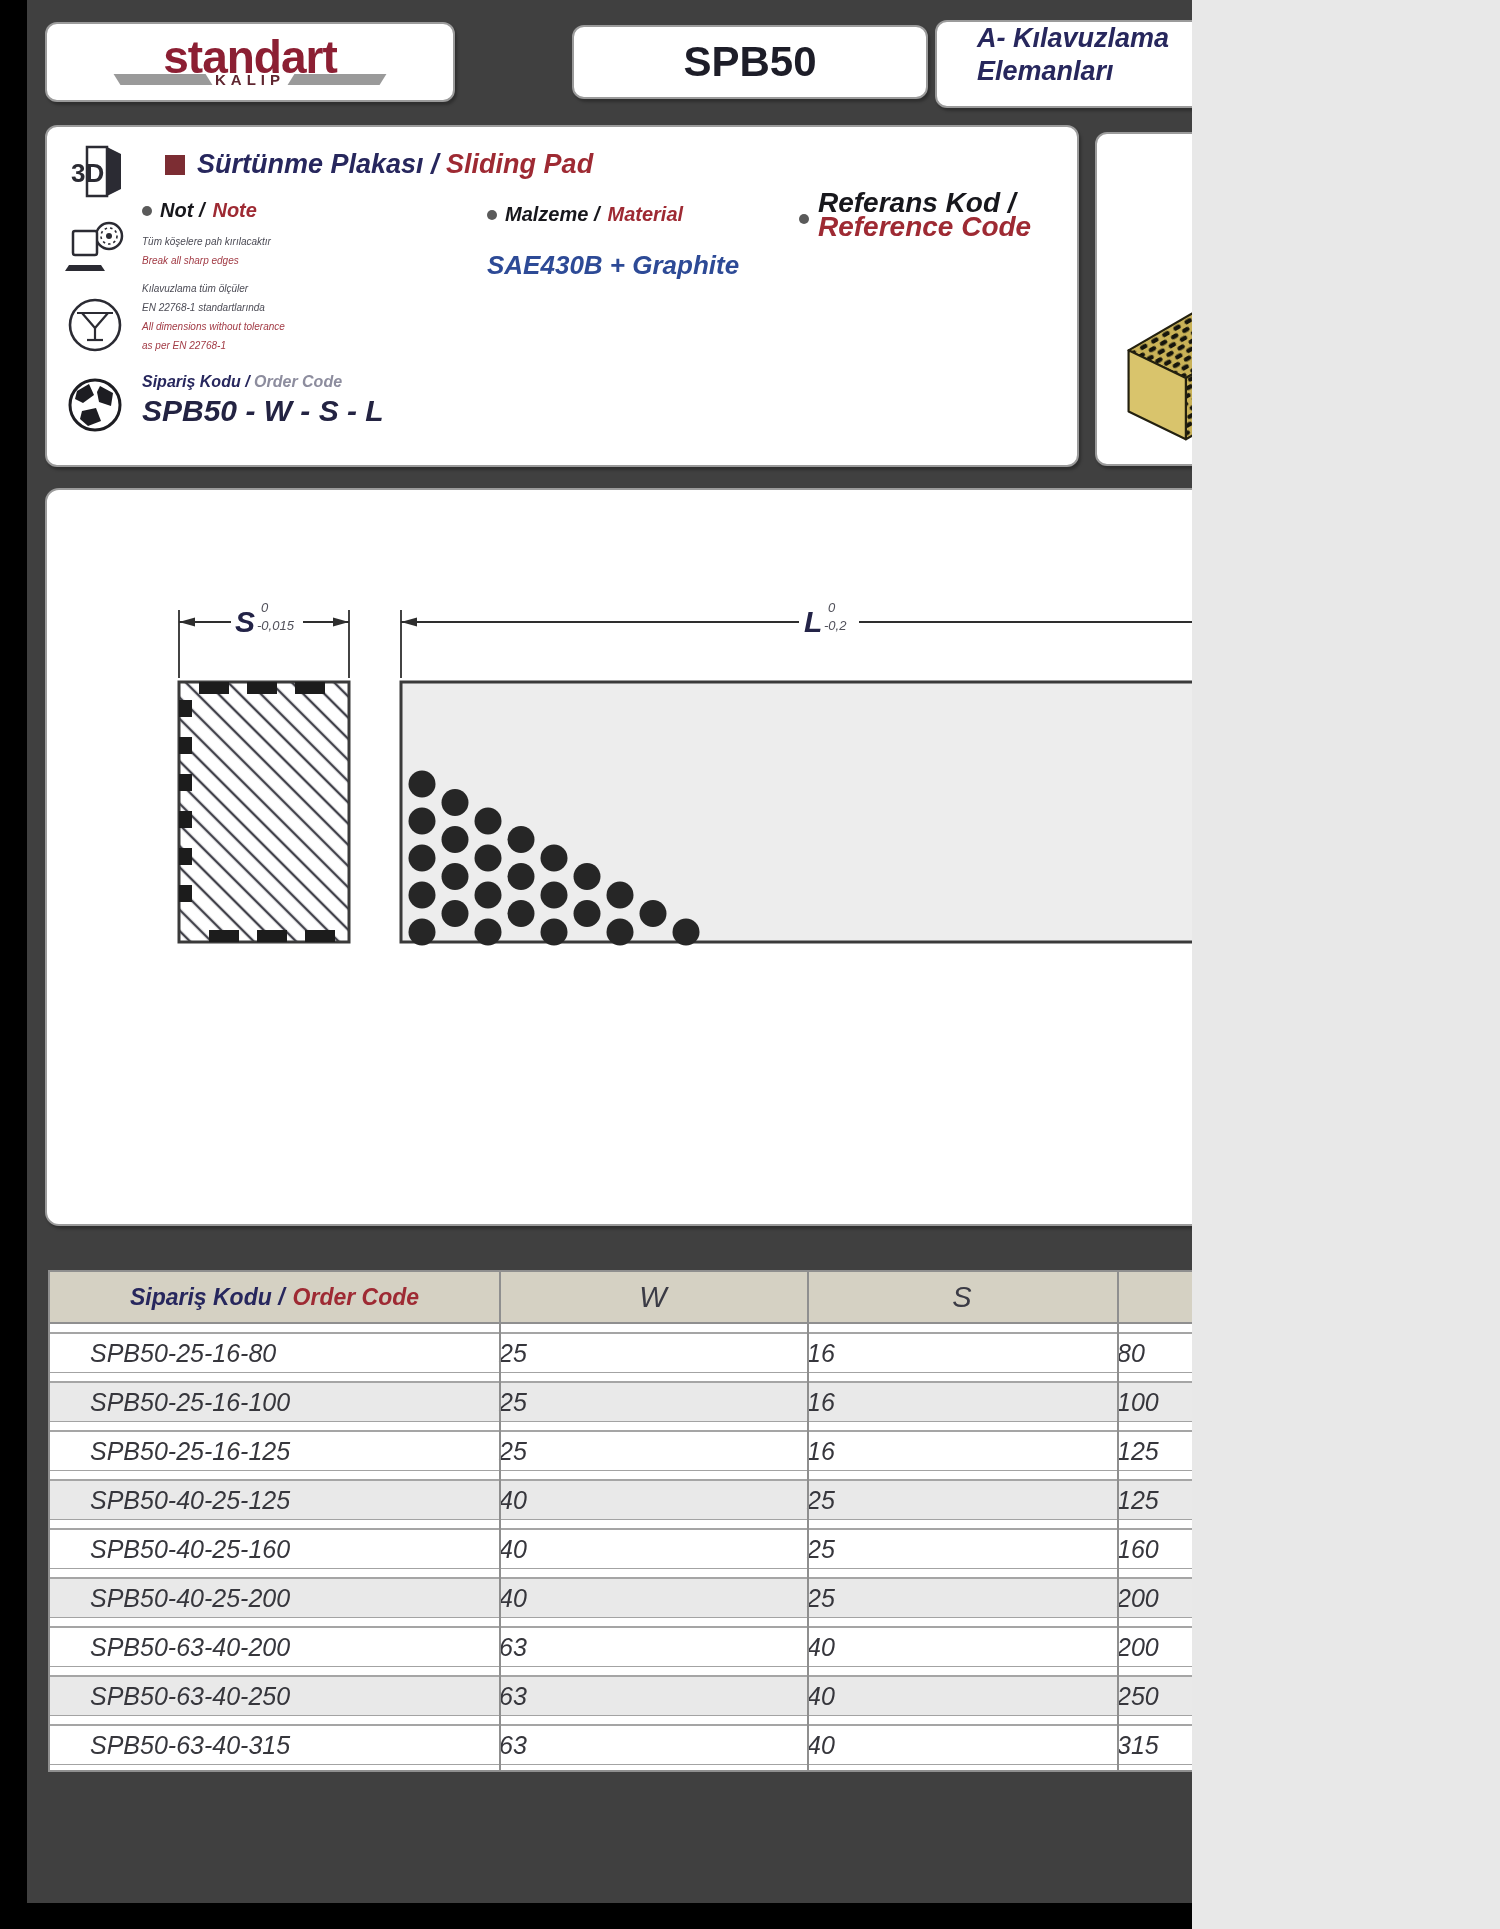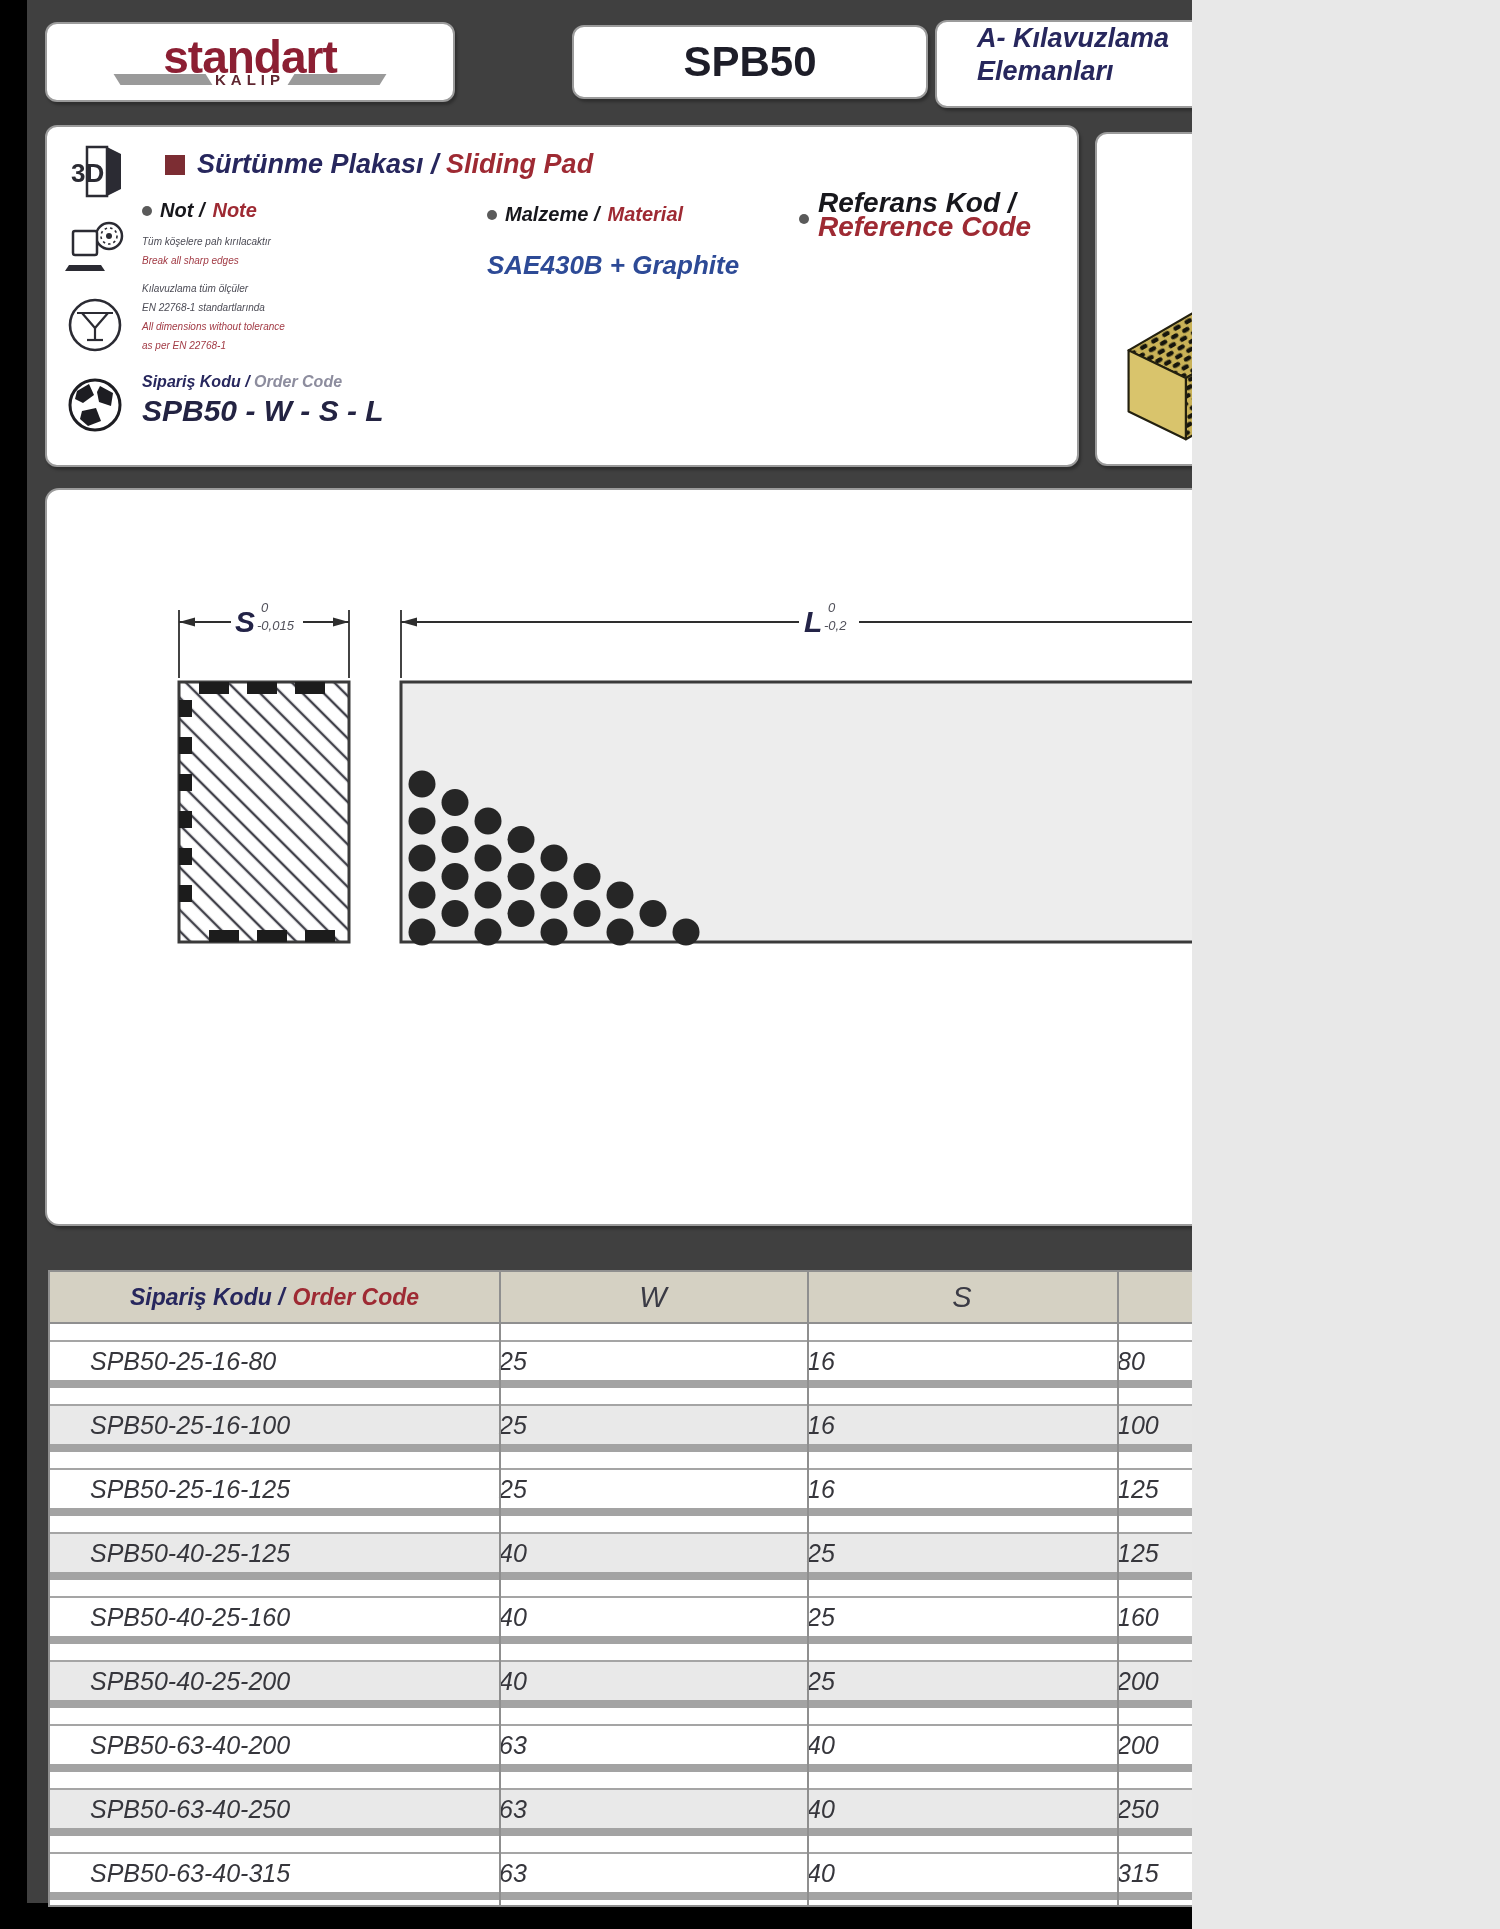--- a/index.html
+++ b/index.html
@@ -61,22 +61,22 @@
   .dimletter{font-size:30px;font-weight:bold;font-style:italic;fill:#232347;}
   .dimtol{font-size:13px;font-style:italic;fill:#50505a;}
 
   
   .size-table{position:absolute;left:48px;top:1270px;width:1380px;border:2px solid #8f8f8f;
               background:#fff;box-sizing:border-box;padding-bottom:5px;}
   .thead{display:grid;grid-template-columns:449px 308px 310px 309px;height:50px;background:#d5d1c3;
          border-bottom:2px solid #8f8f8f;align-items:center;}
   .th{font-size:29px;font-style:italic;color:#3b3b45;text-align:center;}
   .th-code{font-size:23px;font-weight:bold;font-style:italic;display:flex;justify-content:center;gap:8px;}
-  .trow{display:grid;grid-template-columns:449px 308px 310px 309px;height:38px;margin-top:16px;
-        border-top:2px solid #a5a5a5;border-bottom:8px solid #a3a3a3;align-items:center;background:#fff;}
+  .trow{display:grid;grid-template-columns:449px 308px 310px 309px;height:38px;margin-top:8px;
+        border-top:2px solid #a5a5a5;border-bottom:1px solid #a3a3a3;align-items:center;background:#fff;}
   .trow.alt{background:#e9e9e9;}
   .td{font-size:25px;font-style:italic;color:#36363c;text-align:left;}
   .td-code{text-align:left;padding-left:40px;}
   .vline{position:absolute;top:0;bottom:0;width:2px;background:#8f8f8f;}
 </style>
 </head>
 <body>
 
 <div class="page">
   <div class="blackbar bar-left"></div>

